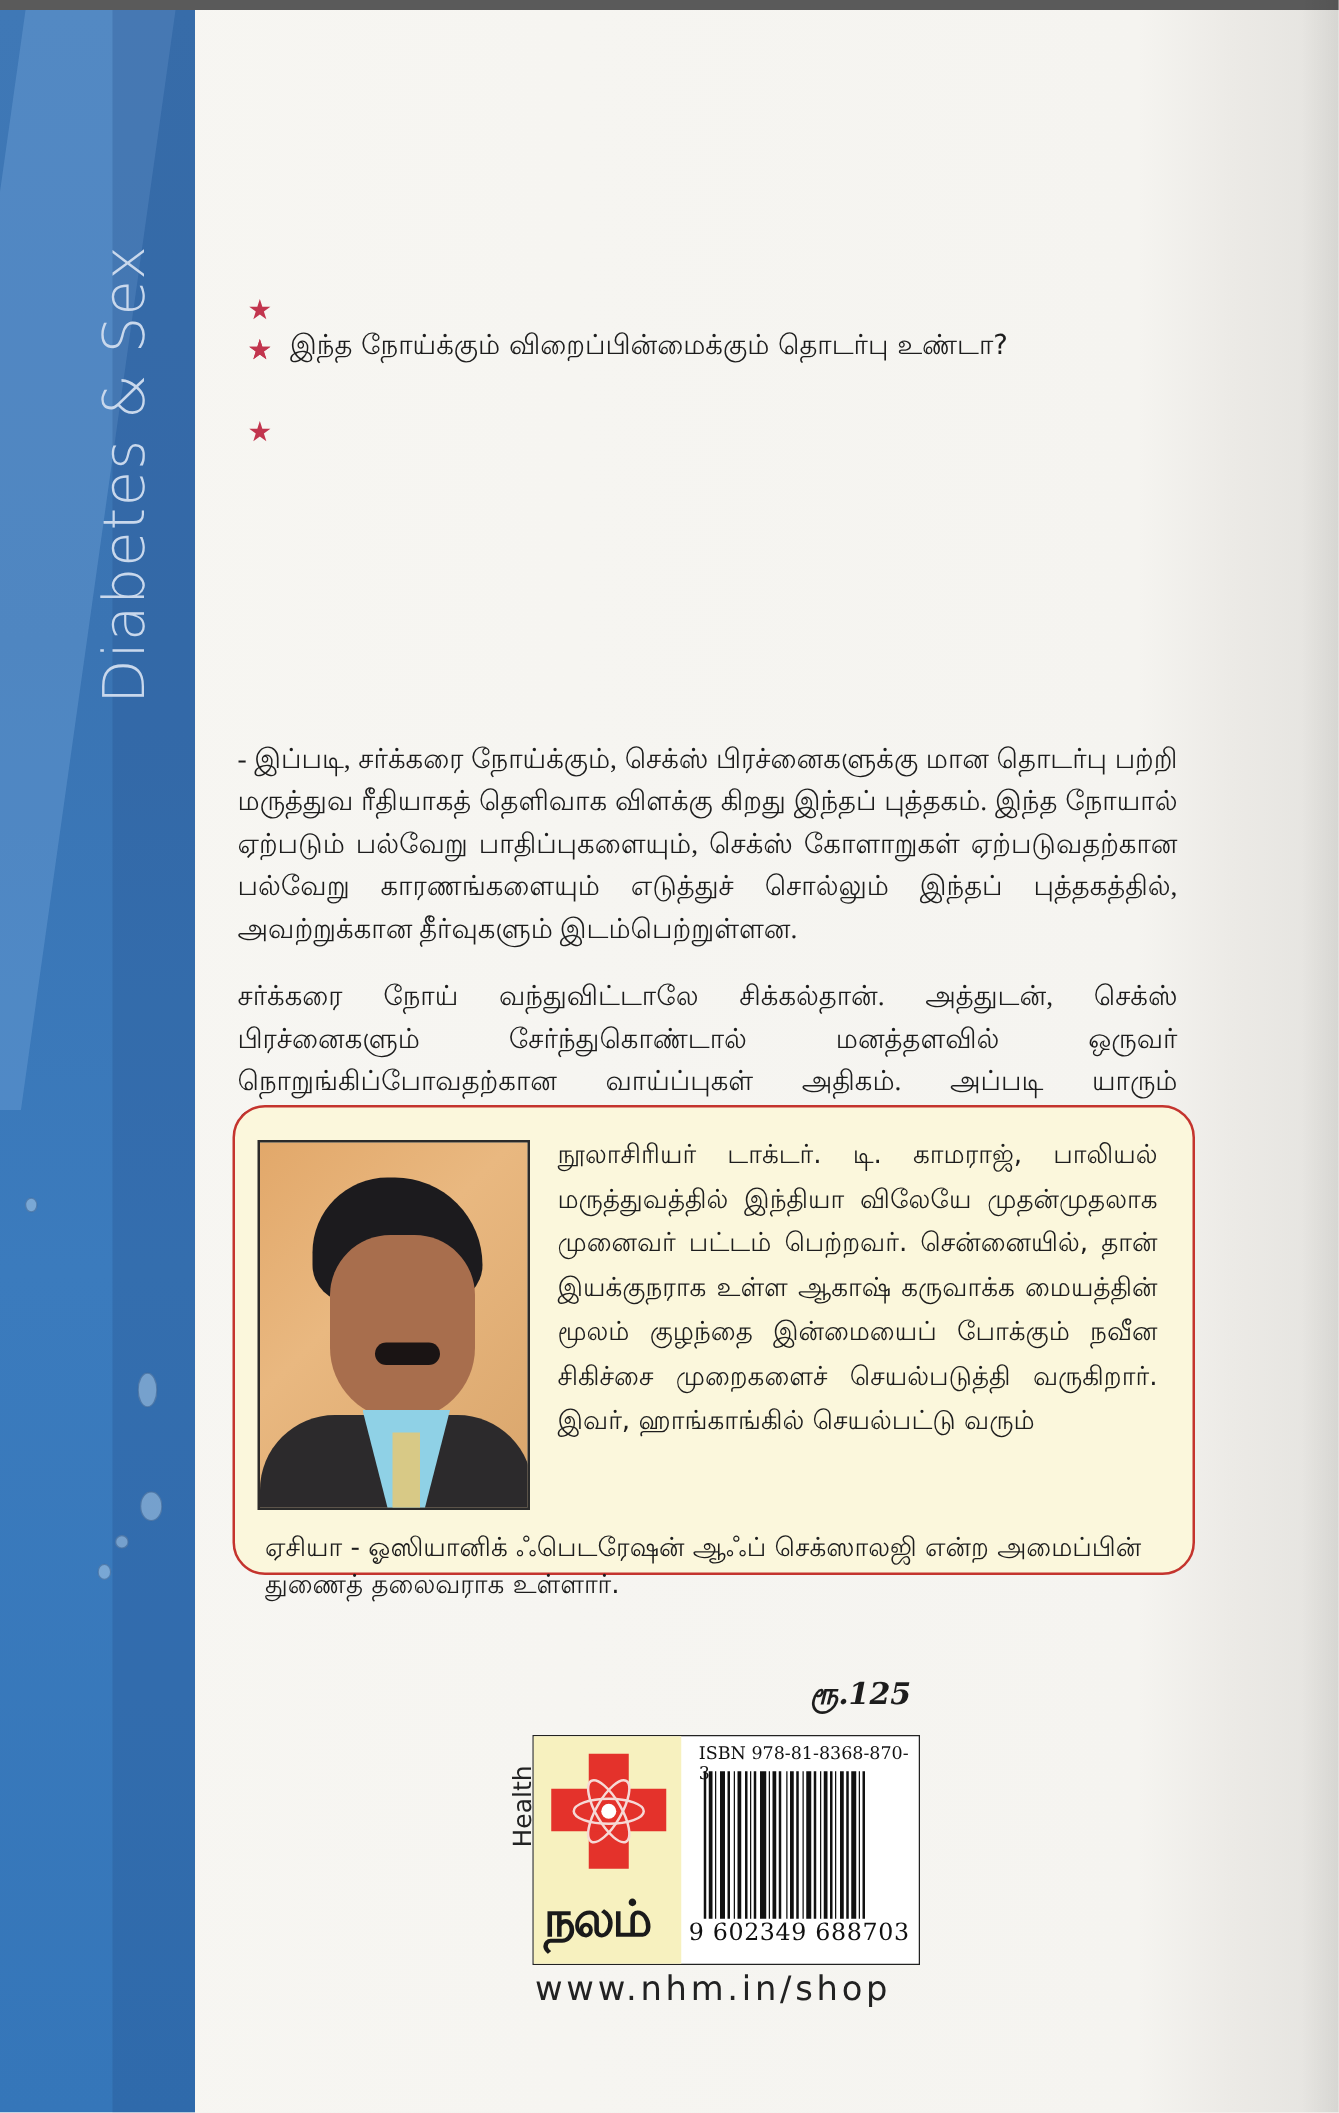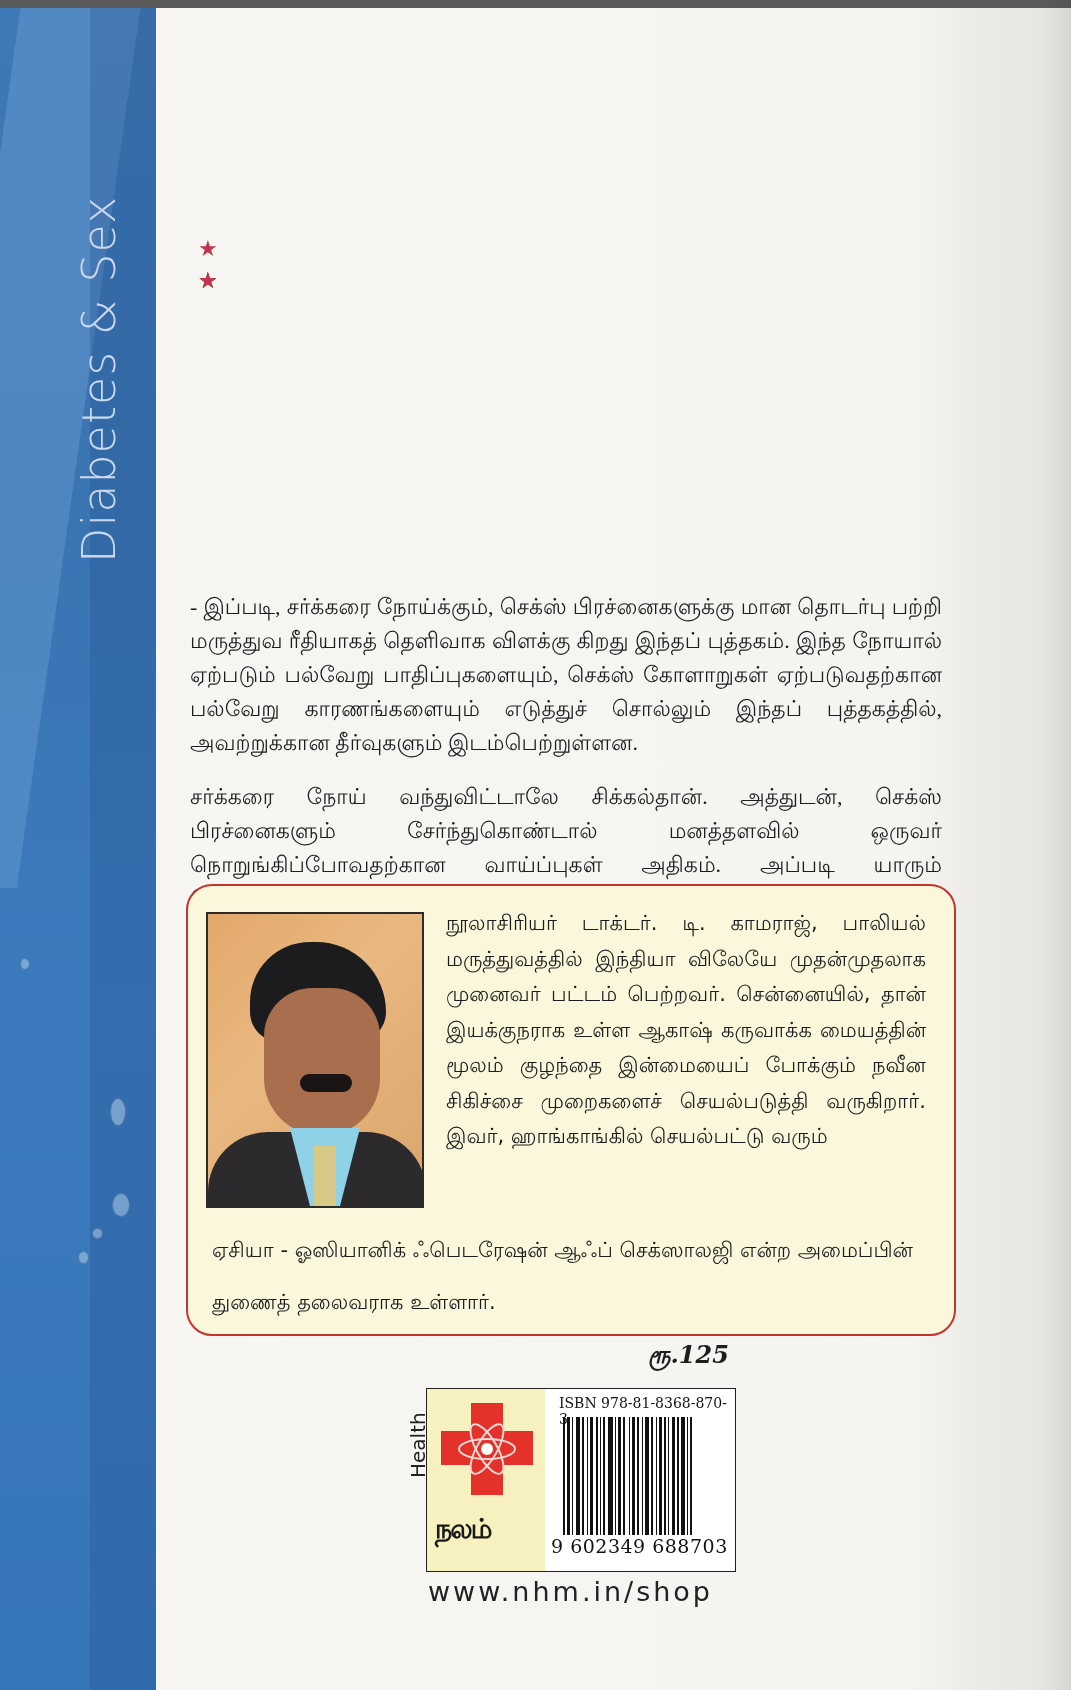--- a/index.html
+++ b/index.html
@@ -38,50 +38,50 @@
   .right-shadow { position:absolute; right:0; top:0; width:30px; height:1690px; background:linear-gradient(90deg, rgba(0,0,0,0) 0%, rgba(0,0,0,0.06) 100%); }
 
   .content { position:absolute; left:190px; width:752px; }
   .bullets { top:228px; }
   .bullet { position:relative; padding-left:42px; font-size:22px; line-height:34px; margin-bottom:32px; text-align:justify; }
   .bullet .star { position:absolute; left:8px; top:4px; color:#c2354e; font-size:22px; }
   .para { font-size:22px; line-height:34px; text-align:justify; margin:0 0 20px 0; }
   .paras { top:590px;font-family:Liberation Serif, serif; }
 
   .author-box {
-    position:absolute; left:186px; top:884px; width:770px; height:452px;
+    position:absolute; left:186px; top:884px; width:770px; height:376px;
     background:#fbf7dc; border:2px solid #c4342e; border-radius:26px;
     box-sizing:border-box;
   }
   .photo {
     position:absolute; left:18px; top:26px; width:218px; height:296px;
     border:2px solid #2b2b2b; box-sizing:border-box; overflow:hidden;
     background: linear-gradient(135deg, #e2a86a 0%, #e9b880 40%, #d9a56b 100%);
   }
   .photo .hair { position:absolute; left:42px; top:28px; width:136px; height:100px; background:#1c1b1e; border-radius:60px 70px 30px 30px; }
   .photo .face { position:absolute; left:56px; top:74px; width:116px; height:148px; background:#a86e4d; border-radius:50px 50px 60px 60px; }
   .photo .mustache { position:absolute; left:92px; top:160px; width:52px; height:18px; background:#1a1414; border-radius:10px; }
   .photo .suit { position:absolute; left:0; top:218px; width:218px; height:80px; background:#2c2a2c; border-radius:60px 60px 0 0; }
   .photo .shirt { position:absolute; left:82px; top:214px; width:70px; height:82px; background:#8fd1e6; clip-path: polygon(0 0,100% 0,70% 100%,30% 100%); }
   .photo .tie { position:absolute; left:106px; top:232px; width:22px; height:64px; background:#d8c986; }
   .author-text { position:absolute; left:258px; top:20px; width:480px; font-size:21px; line-height:35.5px; text-align:justify; }
-  .author-text-wide { position:absolute; left:24px; top:338px; width:714px; font-size:21px; line-height:52px; }
+  .author-text-wide { position:absolute; left:24px; top:338px; width:714px; font-size:21px; line-height:29px; }
 
   .price { position:absolute; left:648px; top:1340px; font-family:"DejaVu Serif", serif; font-style:italic; font-weight:bold; font-size:24px; color:#1d1d1d; }
   .category { position:absolute; left:388px; top:1436px; transform:rotate(-90deg); transform-origin:center; font-size:20px; color:#222; width:60px; text-align:center; }
   .barcode-box {
     position:absolute; left:426px; top:1388px; width:310px; height:184px;
     border:1.5px solid #222; box-sizing:border-box; background:#fff;
   }
   .logo-panel { position:absolute; left:0; top:0; width:118px; height:182px; background:#f7f1bf; }
   .cross { position:absolute; left:14px; top:14px; width:92px; height:92px; }
   .cross .v { position:absolute; left:30px; top:0; width:32px; height:92px; background:#e4322b; }
   .cross .h { position:absolute; left:0; top:28px; width:92px; height:34px; background:#e4322b; }
   .cross svg { position:absolute; left:14px; top:14px; }
-  .logo-text { position:absolute; left:8px; top:124px; font-size:27px; font-weight:bold; color:#1a1a1a; letter-spacing:-2px; }
+  .logo-text { position:absolute; left:8px; top:124px; font-size:40px; font-weight:bold; color:#1a1a1a; letter-spacing:-2px; }
   .isbn { position:absolute; left:132px; top:6px; font-family:"DejaVu Serif", serif; font-size:14px; color:#111; }
   .bars { position:absolute; left:136px; top:28px; width:164px; height:118px; }
   .bars span { display:inline-block; height:118px; background:#111; vertical-align:top; }
   .ean { position:absolute; left:124px; top:146px; font-family:"DejaVu Serif", serif; font-size:19px; color:#111; letter-spacing:0.5px; }
   .url { position:absolute; left:428px; top:1576px; font-family:"DejaVu Sans", sans-serif; font-size:27px; letter-spacing:3px; color:#222; }
 </style>
 </head>
 <body>
 
 <div class="page">
@@ -101,20 +101,21 @@
 
   <div class="content bullets" style="position:absolute;">
     <div class="bullet">
       <span class="star">★</span>
     </div>
     <div class="bullet">
       <span class="star">★</span>
     </div>
     <div class="bullet">
       <span class="star">★</span>
+      <span>இந்த நோய்க்கும் விறைப்பின்மைக்கும் தொடர்பு உண்டா?</span>
     </div>
     <div class="bullet">
       <span class="star">★</span>
     </div>
   </div>
 
   <div class="content paras" style="position:absolute;">
     <p class="para">- இப்படி, சர்க்கரை நோய்க்கும், செக்ஸ் பிரச்னைகளுக்கு மான தொடர்பு பற்றி மருத்துவ ரீதியாகத் தெளிவாக விளக்கு கிறது இந்தப் புத்தகம். இந்த நோயால் ஏற்படும் பல்வேறு பாதிப்புகளையும், செக்ஸ் கோளாறுகள் ஏற்படுவதற்கான பல்வேறு காரணங்களையும் எடுத்துச் சொல்லும் இந்தப் புத்தகத்தில், அவற்றுக்கான தீர்வுகளும் இடம்பெற்றுள்ளன.</p>
     <p class="para">சர்க்கரை நோய் வந்துவிட்டாலே சிக்கல்தான். அத்துடன், செக்ஸ் பிரச்னைகளும் சேர்ந்துகொண்டால் மனத்தளவில் ஒருவர் நொறுங்கிப்போவதற்கான வாய்ப்புகள் அதிகம். அப்படி யாரும் நொறுங்கிப்போகாமல் இருக்க இந்தப் புத்தகம் உதவும்.</p>
   </div>

